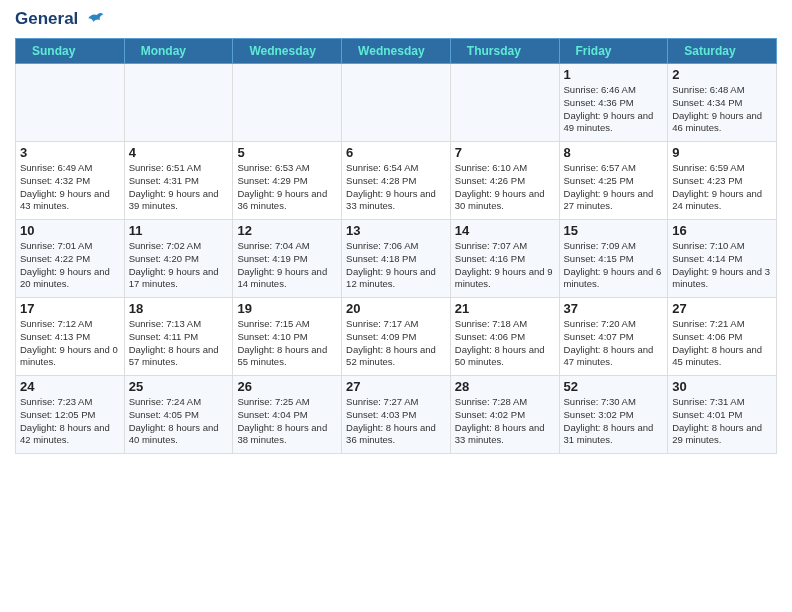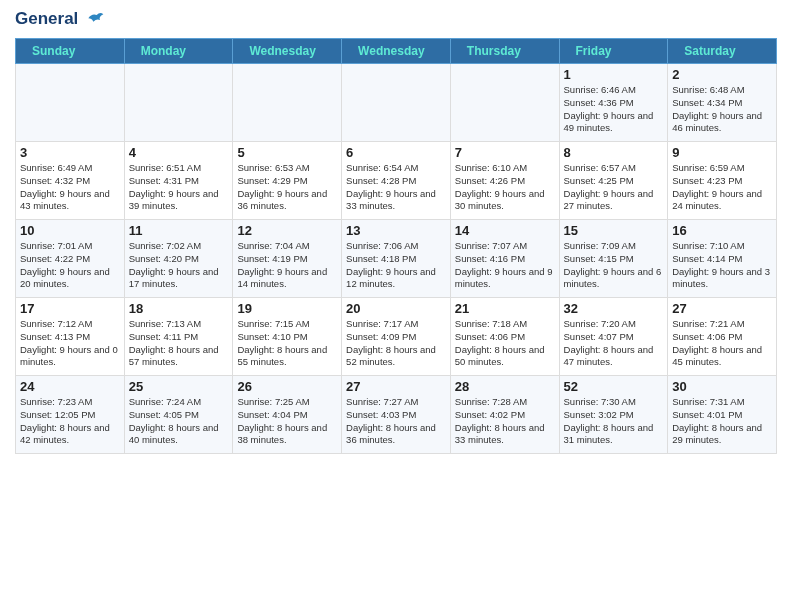--- a/index.html
+++ b/index.html
@@ -275,21 +275,21 @@
 and 52 minutes.</div>
           </td>
           <td>
             <span class="day-num">21</span>
             <div class="day-info">Sunrise: 7:18 AM
 Sunset: 4:06 PM
 Daylight: 8 hours
 and 50 minutes.</div>
           </td>
           <td>
-            <span class="day-num">32</span>
+            <span class="day-num">37</span>
             <div class="day-info">Sunrise: 7:20 AM
 Sunset: 4:07 PM
 Daylight: 8 hours
 and 47 minutes.</div>
           </td>
           <td>
             <span class="day-num">27</span>
             <div class="day-info">Sunrise: 7:21 AM
 Sunset: 4:06 PM
 Daylight: 8 hours

